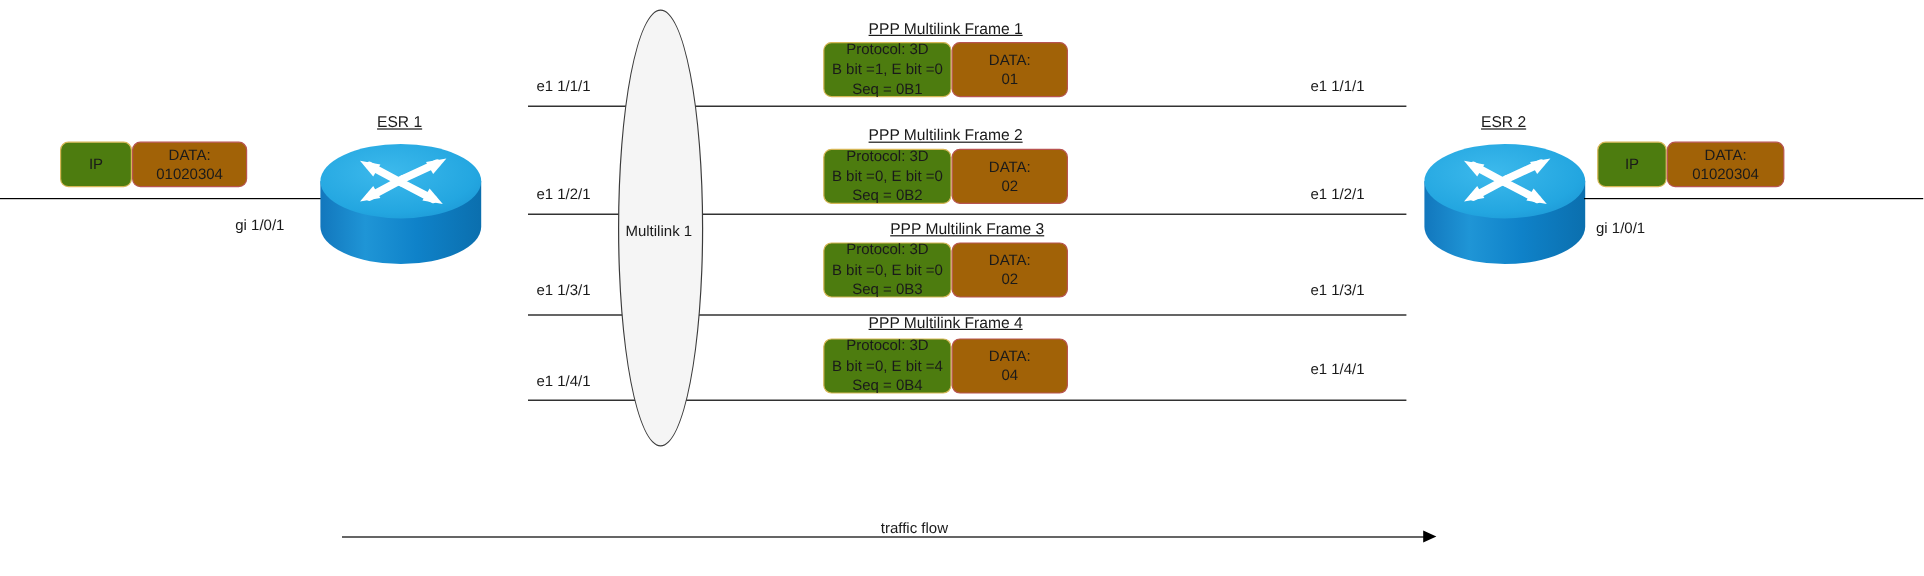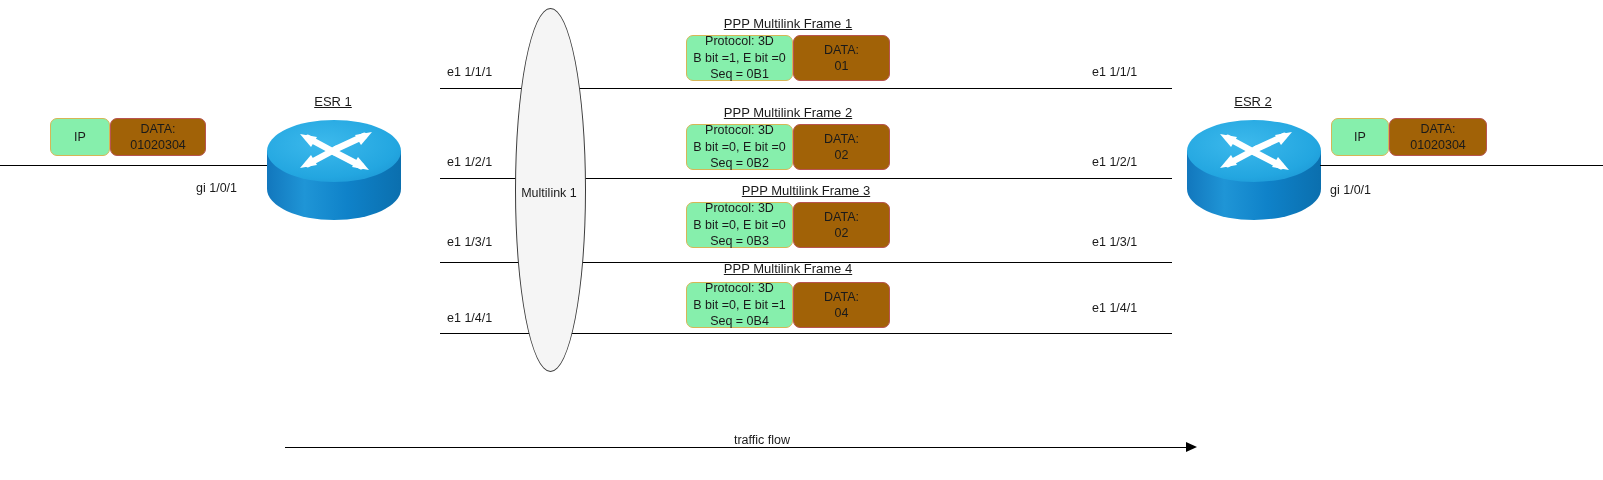--- a/index.html
+++ b/index.html
@@ -53,21 +53,21 @@
     display: flex;
     flex-direction: column;
     align-items: center;
     justify-content: center;
     font-size: 12.5px;
     line-height: 1.32;
     color: #1a1a1a;
     text-align: center;
   }
   .pkt-yellow {
-    background: #86efac;
+    background: #4d7c0f;
     border: 1.3px solid #d6b656;
     justify-content: center;
   }
   .pkt-pink {
     background: #a16207;
     border: 1.3px solid #b85450;
   }
   .pkt span { display: block; }
 
   
@@ -189,21 +189,21 @@
     <span>DATA:</span>
     <span>02</span>
   </div>
 
   <div class="hline" style="left:440px; top:333px; width:732px;"></div>
   <div class="lbl" style="left:447px; top:311px;">e1 1/4/1</div>
   <div class="lbl" style="left:1092px; top:301px;">e1 1/4/1</div>
   <div class="title-lbl" style="left:788px; top:261px;">PPP Multilink Frame 4</div>
   <div class="pkt pkt-yellow" style="left:686px; top:282px; width:107px; height:46px;">
     <span>Protocol: 3D</span>
-    <span>B bit =0, E bit =1</span>
+    <span>B bit =0, E bit =4</span>
     <span>Seq = 0B4</span>
   </div>
   <div class="pkt pkt-pink" style="left:793px; top:282px; width:97px; height:46px;">
     <span>DATA:</span>
     <span>04</span>
   </div>
 
   <div class="ellipse" style="left:515px; top:8px; width:71px; height:364px;"></div>
   <div class="lbl center" style="left:549px; top:186px;text-align:right;">Multilink 1</div>
 

